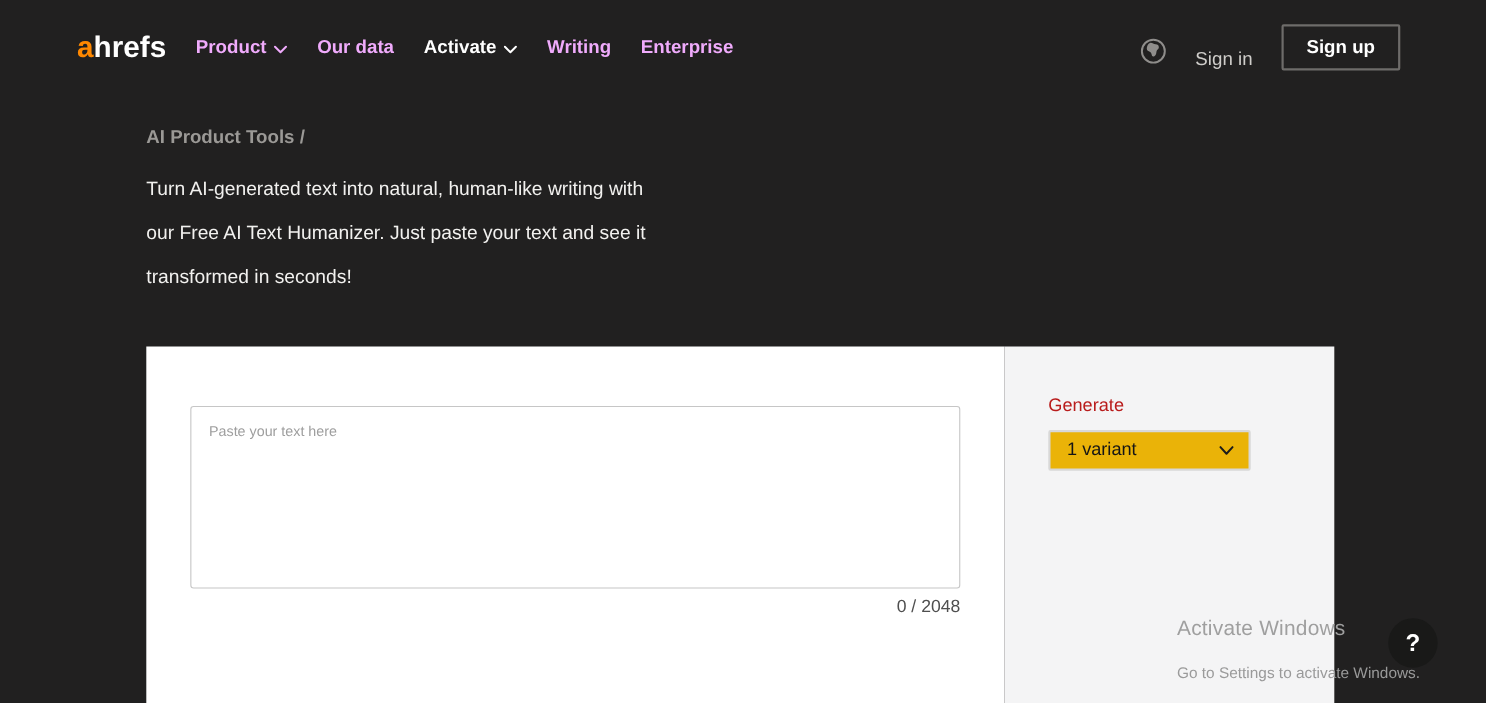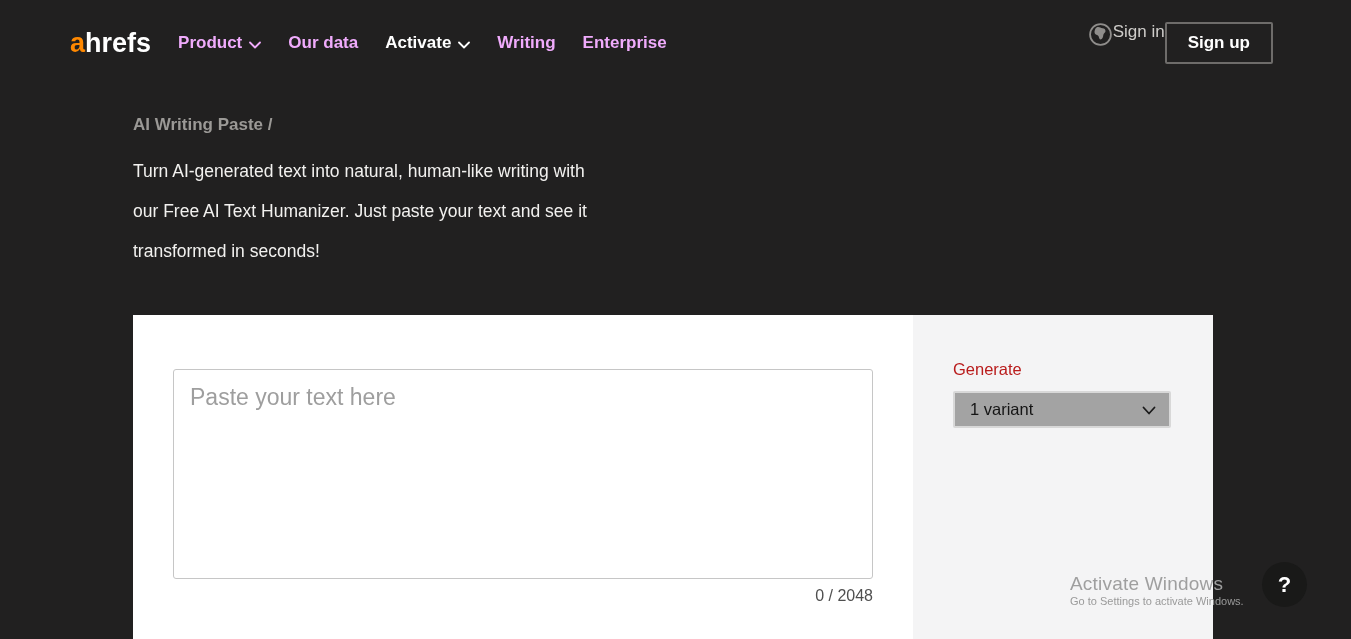--- a/index.html
+++ b/index.html
@@ -19,21 +19,21 @@
   .logo { font-size: 27px; font-weight: 700; color: #fff; letter-spacing: 0; text-decoration: none; cursor: pointer; }
   .logo .accent { color: #ff8800; }
   .nav { display: flex; align-items: center; gap: 27px; margin-left: 27px; }
   .nav-item {
     display: inline-flex; align-items: center; gap: 7px;
     color: #f0abfc; font-size: 17px; font-weight: 700;
     text-decoration: none; cursor: pointer;
   }
   .nav-item.active { color: #ffffff; font-weight: 700; }
   .chev { display: inline-block; margin-top: 2px; }
-  .header-right { margin-left: auto; display: flex; align-items: flex-start; }
+  .header-right { margin-left: auto; display: flex; align-items: flex-end; gap: 26px; }
   .globe-btn { display: inline-flex; cursor: pointer; }
   .signin { color: #cfcdca; font-size: 17px; font-weight: 500; text-decoration: none; cursor: pointer; }
   .signup-btn {
     background: transparent; border: 2px solid #6e6c6a; border-radius: 2px;
     color: #fff; font-size: 17px; font-weight: 700;
     padding: 9px 21px; cursor: pointer;
     font-family: "Liberation Sans", sans-serif;
   }
 
   
@@ -51,43 +51,43 @@
   .subtitle {
     margin-top: 16px; width: 478px;
     color: #f2f1ef; font-size: 17.5px; line-height: 40px;
   }
 
   
   .tool-section { display: flex; margin: 44px 0 0 133px; width: 1080px; }
   .card { width: 780px; background: #ffffff; padding: 36px 40px 0 40px; height: 330px; }
   .card-heading { font-size: 19px; font-weight: 700; color: #141414; letter-spacing: -0.2px; }
   .paste-area {
-    display: block; margin-top: 18px; width: 700px; height: 210px;
+    display: block; margin-top: 18px; width: 700px; height: 166px;
     border: 1px solid #c6c6c6; border-radius: 3px;
-    padding: 14px 16px; font-size: 23px; color: #222;
+    padding: 14px 16px; font-size: 13px; color: #222;
     font-family: "Liberation Sans", sans-serif;
     resize: none; outline: none; background: #fff;
   }
   .paste-area::placeholder { color: #9e9e9e; }
   .counter { width: 700px; margin-top: 8px; text-align: right; font-size: 16px; color: #4f4f4f; }
 
   .panel { width: 300px; background: #f4f4f5; padding: 45px 0 0 40px; height: 330px; }
   .generate-label { font-size: 16.5px; color: #b91c1c; }
   .variant-select {
-    margin-top: 12px; width: 218px; height: 37px;
-    background: #a3a3a3; border: 2px solid #d8d8d8; border-radius: 2px;
+    margin-top: 12px; width: 184px; height: 37px;
+    background: #eab308; border: 2px solid #d8d8d8; border-radius: 2px;
     display: flex; align-items: center; justify-content: space-between;
     padding: 0 13px 0 15px; cursor: pointer;
   }
   .variant-select .value { font-size: 16.5px; color: #151515; font-weight: 500; }
 
   
-  .watermark { position: absolute; left: 1070px; top: 573px; z-index: 6; pointer-events: none; }
+  .watermark { position: absolute; left: 1070px; top: 561px; z-index: 6; pointer-events: none; }
   .wm-line1 { font-size: 19px; color: #9f9f9f; letter-spacing: 0.2px; }
-  .wm-line2 { font-size: 11px; color: #9a9a9a; margin-top: 0; }
+  .wm-line2 { font-size: 14px; color: #9a9a9a; margin-top: 20px; }
   .help-btn {
     position: absolute; left: 1262px; top: 562px; z-index: 5;
     width: 45px; height: 45px; border-radius: 50%;
     background: #191918; color: #ffffff; border: none;
     display: flex; align-items: center; justify-content: center;
     font-size: 22px; font-weight: 700; cursor: pointer;
     font-family: "Liberation Sans", sans-serif;
   }
 </style>
 </head>
@@ -134,21 +134,21 @@
             <path d="M9.2 4.8c1.9-.3 2.9 1.1 4.8 1.2 1.7.1 2.9 1 2.8 2.8-.1 1.7-2 1.8-2.1 3.7-.1 1.9-.9 4.2-2.7 4.2-1.8 0-1-2.8-2.8-3.9-1.6-1-2.8-1-2.9-2.8-.1-1.9 1-4.9 2.9-5.2z" fill="#8f8d8b"></path>
           </svg>
         </span>
       </span>
       <a class="signin">Sign in</a>
       <button class="signup-btn">Sign up</button>
     </div>
   </header>
 
   <section class="hero">
-    <a class="breadcrumb">AI Writing Paste /</a>
+    <a class="breadcrumb">AI Product Tools /</a>
     <p class="subtitle">Turn AI-generated text into natural, human-like writing with our Free AI Text Humanizer. Just paste your text and see it transformed in seconds!</p>
   </section>
 
   <section class="tool-section">
     <div class="card">
       <textarea class="paste-area" placeholder="Paste your text here" style=""></textarea>
       <div class="counter">0 / 2048</div>
     </div>
     <aside class="panel">
       <div class="generate-label">Generate</div>

